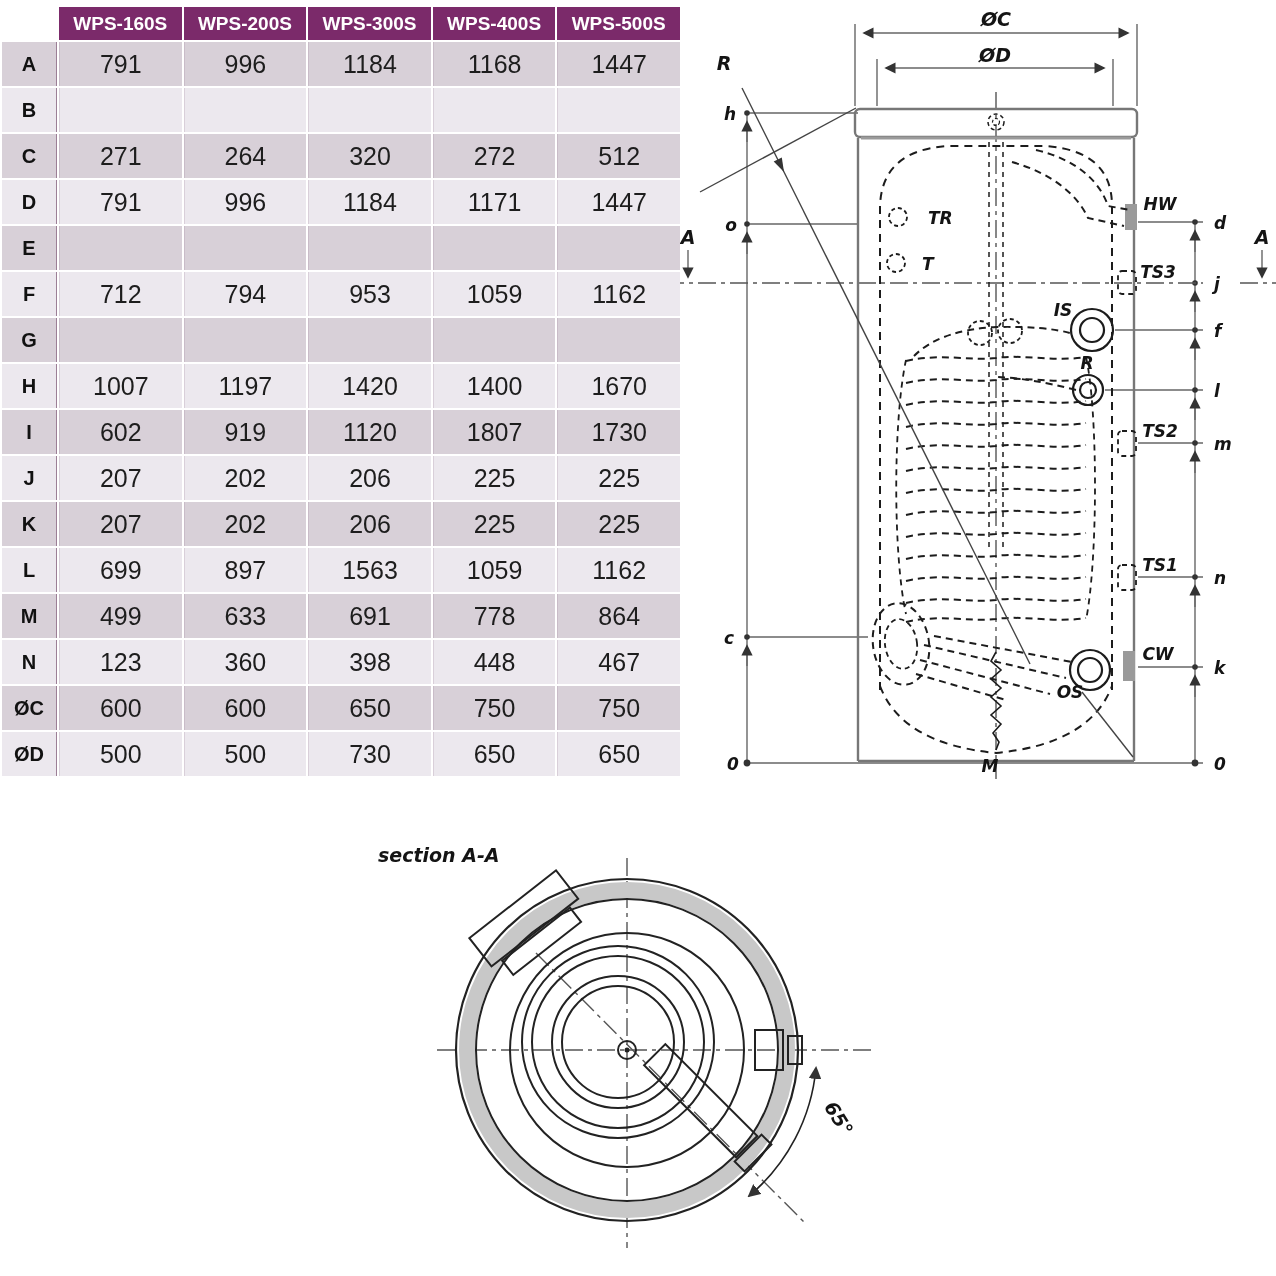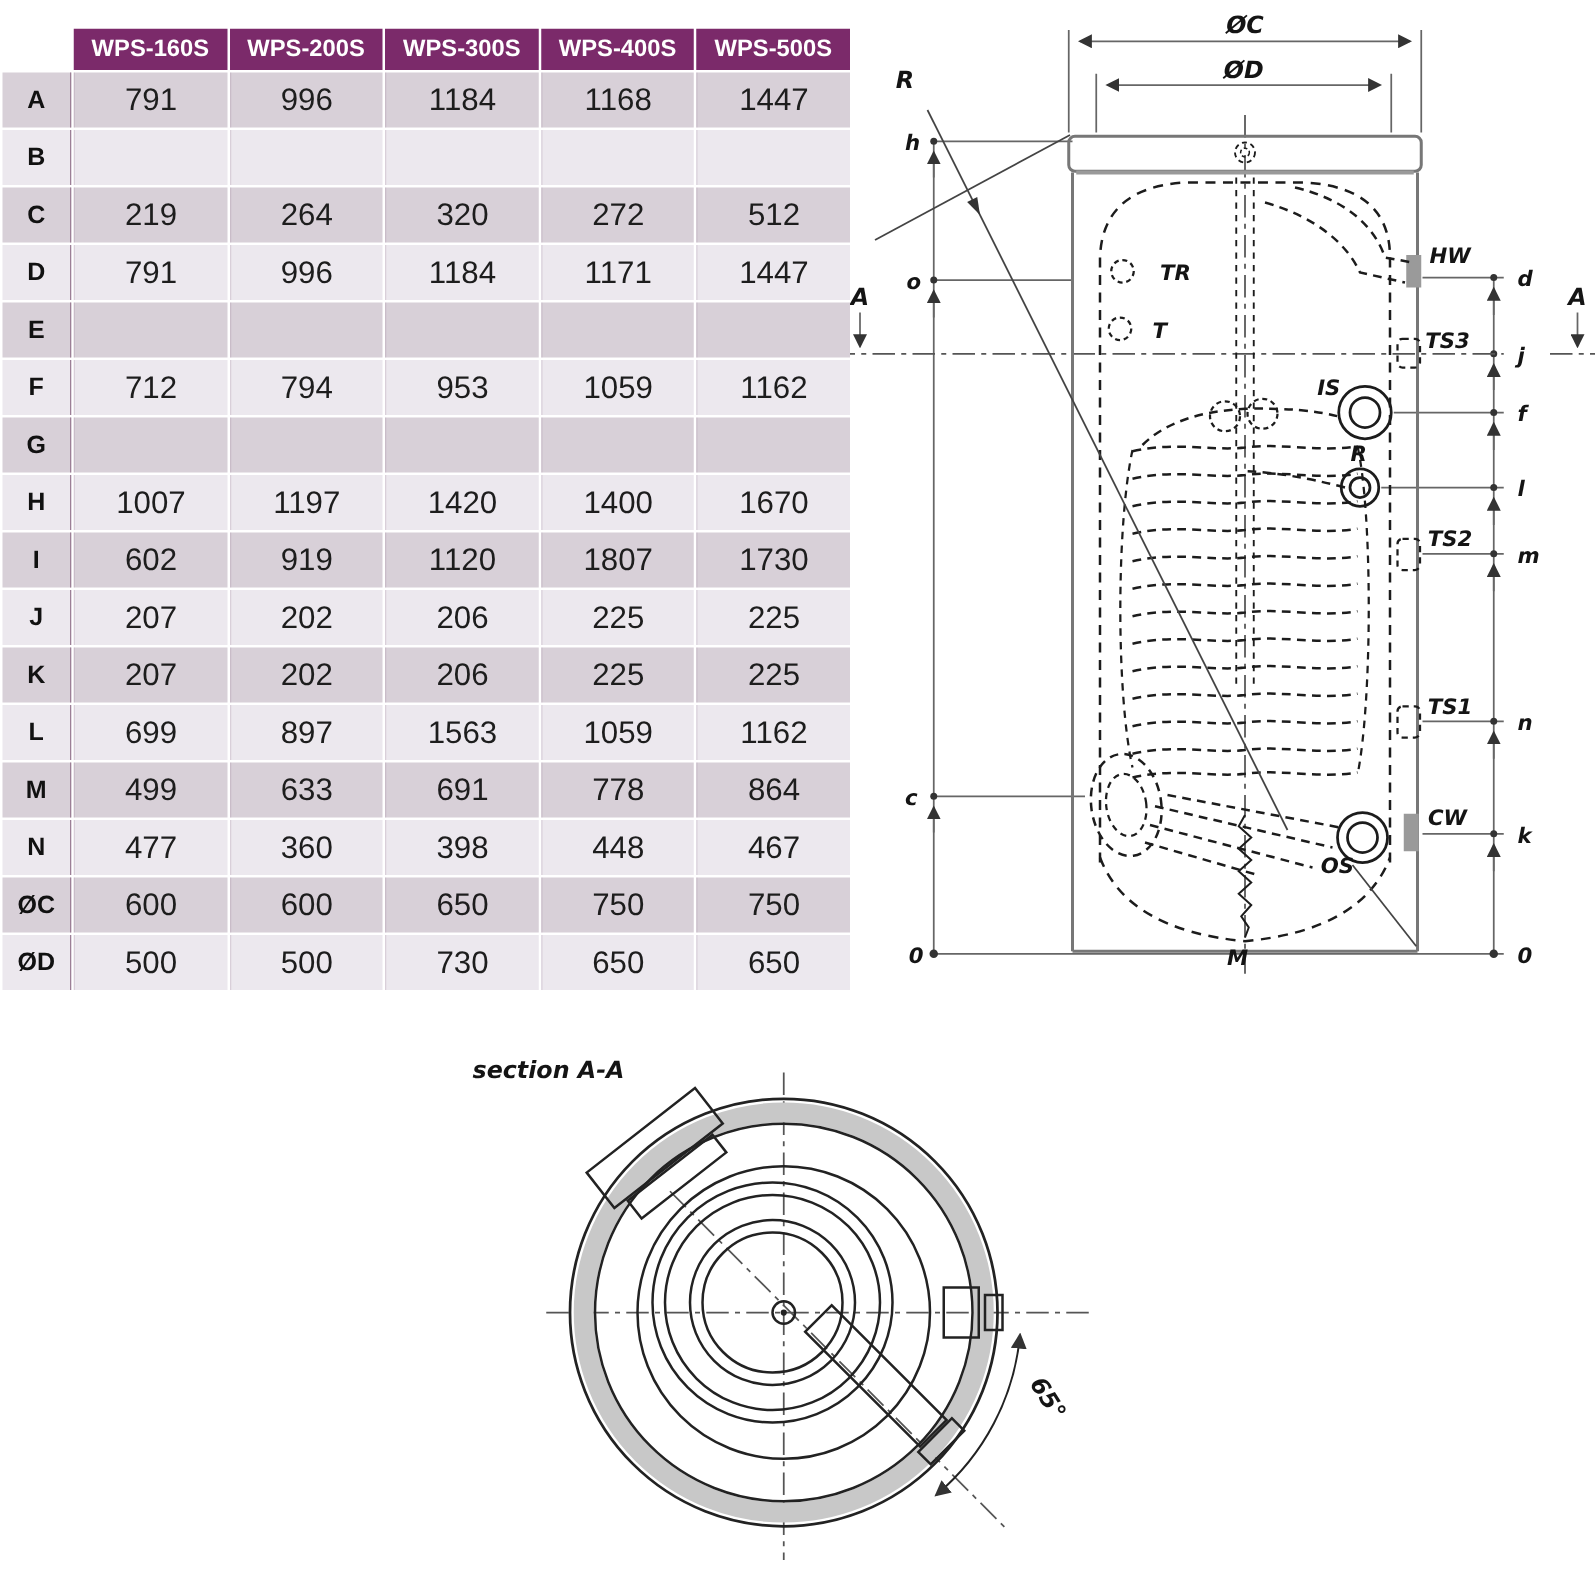--- a/index.html
+++ b/index.html
@@ -1,21 +1,21 @@
 <!DOCTYPE html>
 <html><head>
 <meta charset="utf-8">
 <style>
   html,body{margin:0;padding:0;}
   body{width:1276px;height:1276px;background:#ffffff;position:relative;overflow:hidden;
        font-family:"Liberation Sans", sans-serif;}
 
   
   .table-wrap{position:absolute;top:5px;left:0;width:682px;}
-  table.dim-table{border-collapse:separate;border-spacing:2px;width:682px;table-layout:fixed;margin-top:16px;}
+  table.dim-table{border-collapse:separate;border-spacing:2px;width:682px;table-layout:fixed;}
   table.dim-table col.lblcol{width:55px;}
   table.dim-table th,table.dim-table td{padding:0;margin:0;}
   table.dim-table thead th{height:33px;background:#7b2a6a;color:#ffffff;
       font-size:19px;font-weight:bold;text-align:center;vertical-align:middle;}
   table.dim-table thead th.corner{background:transparent;}
   table.dim-table tbody th{font-size:20px;font-weight:bold;color:#111;
       text-align:center;vertical-align:middle;border-right:1px solid #9c7f96;}
   table.dim-table tbody td{height:44px;font-size:25px;color:#1d1d1d;text-align:center;
       vertical-align:middle;border-left:1px solid rgba(150,120,145,.22);}
   table.dim-table tbody tr.odd  th, table.dim-table tbody tr.odd  td{background:#d8d0d8;}
@@ -278,21 +278,21 @@
         <tr class="even">
           <th>B</th>
           <td></td>
           <td></td>
           <td></td>
           <td></td>
           <td></td>
         </tr>
         <tr class="odd">
           <th>C</th>
-          <td>219</td>
+          <td>271</td>
           <td>264</td>
           <td>320</td>
           <td>272</td>
           <td>512</td>
         </tr>
         <tr class="even">
           <th>D</th>
           <td>791</td>
           <td>996</td>
           <td>1184</td>
@@ -366,21 +366,21 @@
         <tr class="odd">
           <th>M</th>
           <td>499</td>
           <td>633</td>
           <td>691</td>
           <td>778</td>
           <td>864</td>
         </tr>
         <tr class="even">
           <th>N</th>
-          <td>477</td>
+          <td>123</td>
           <td>360</td>
           <td>398</td>
           <td>448</td>
           <td>467</td>
         </tr>
         <tr class="odd">
           <th>ØC</th>
           <td>600</td>
           <td>600</td>
           <td>650</td>

